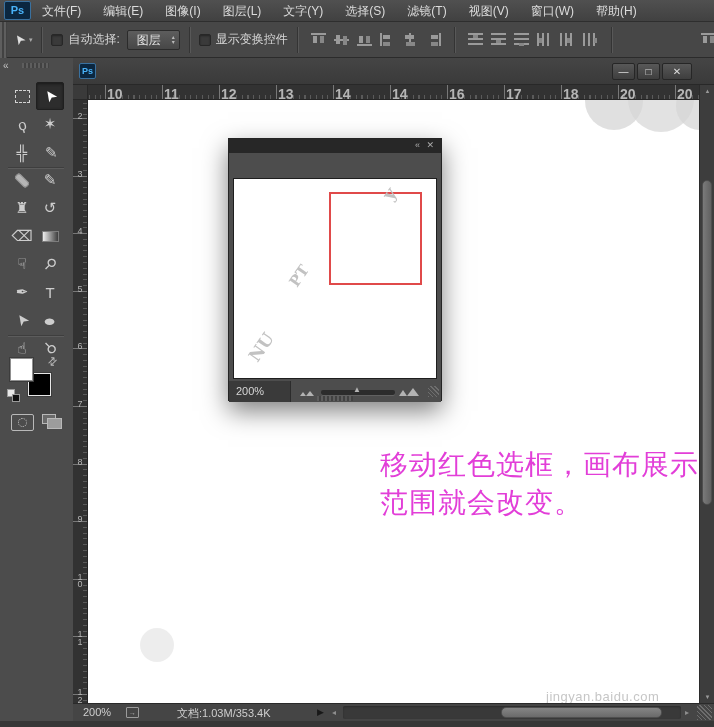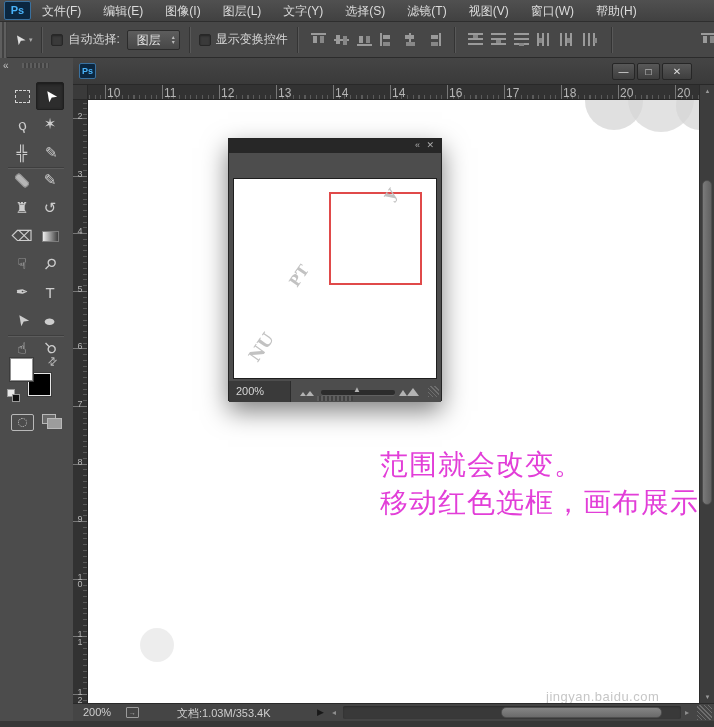--- a/index.html
+++ b/index.html
@@ -114,21 +114,21 @@
 
   
   #rcorner{position:absolute;left:0;top:27px;width:15px;height:15px;background:#3a3a3a;
     border-right:1px solid #282828;border-bottom:1px solid #282828;}
   #ruler-top{position:absolute;left:15px;top:27px;width:626px;height:15px;background-color:#323232;
     border-bottom:1px solid #262626;overflow:hidden;
     background-image:repeating-linear-gradient(90deg,#787878 0 1px,transparent 1px 57px),
                      repeating-linear-gradient(90deg,#5a5a5a 0 1px,transparent 1px 5.7px);
     background-size:100% 14px,100% 4px;background-position:17px bottom,17px bottom;
     background-repeat:repeat-x;}
-  .rtl{position:absolute;top:1px;font-size:12px;color:#b5b5b5;}
+  .rtl{position:absolute;top:1px;font-size:14px;color:#b5b5b5;font-weight:bold;}
   #ruler-left{position:absolute;left:0;top:42px;width:15px;height:603px;background-color:#323232;
     border-right:1px solid #262626;overflow:hidden;
     background-image:repeating-linear-gradient(180deg,#787878 0 1px,transparent 1px 57.6px),
                      repeating-linear-gradient(180deg,#5a5a5a 0 1px,transparent 1px 5.76px);
     background-size:100% 100%,4px 100%;
     background-position:0 18px,right 0 top 18px;background-repeat:repeat-y;}
   .rll{position:absolute;left:0;width:14px;text-align:center;font-size:9px;line-height:7.5px;
     color:#b5b5b5;white-space:pre-line;}
 
   
@@ -379,22 +379,22 @@
         <span class="rll" style="top: 589px;">1
 2</span>
       </div>
 
     <div id="canvas">
       <div class="blob" style="left:497px;top:-28px;width:58px;height:58px;opacity:.75"></div>
       <div class="blob" style="left:540px;top:-34px;width:66px;height:66px;opacity:.7"></div>
       <div class="blob" style="left:588px;top:-18px;width:48px;height:48px;opacity:.75"></div>
       <div class="blob" style="left:52px;top:528px;width:34px;height:34px;opacity:.45"></div>
       <div id="annotation" style="color: rgb(226, 62, 216);">
+        <div>移动红色选框，画布展示</div>
         <div>范围就会改变。</div>
-        <div>移动红色选框，画布展示</div>
       </div>
       <div id="cv-watermark">jingyan.baidu.com</div>
     </div>
 
     <div id="vscroll">
       <span class="varrow" style="top:3px">▲</span>
       <div id="vthumb"></div>
       <span class="varrow" style="bottom:3px">▼</span>
     </div>
 

